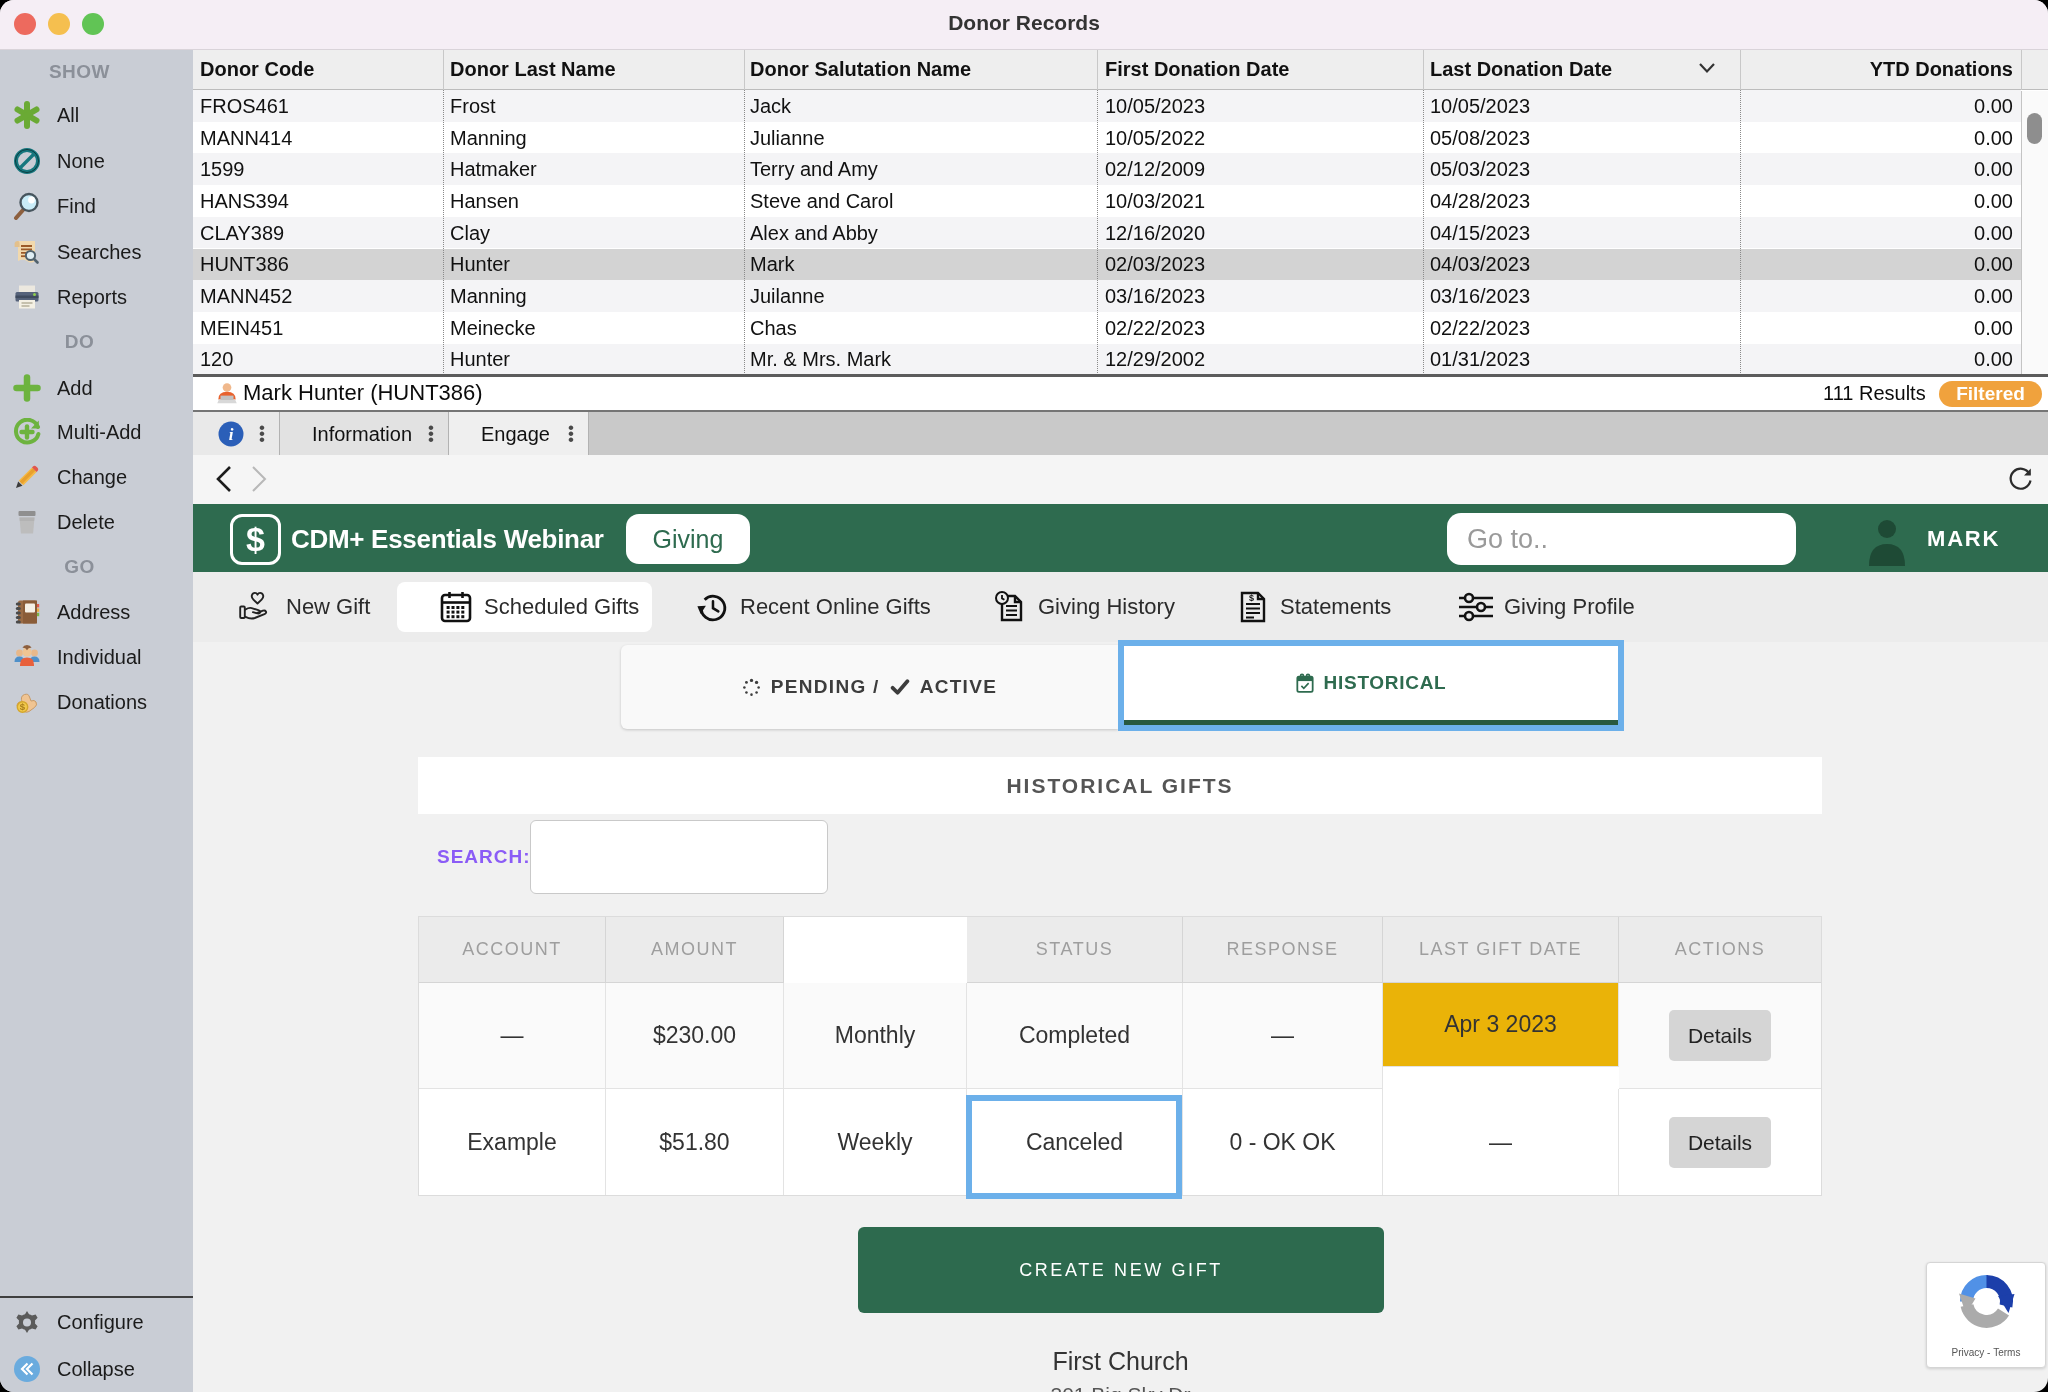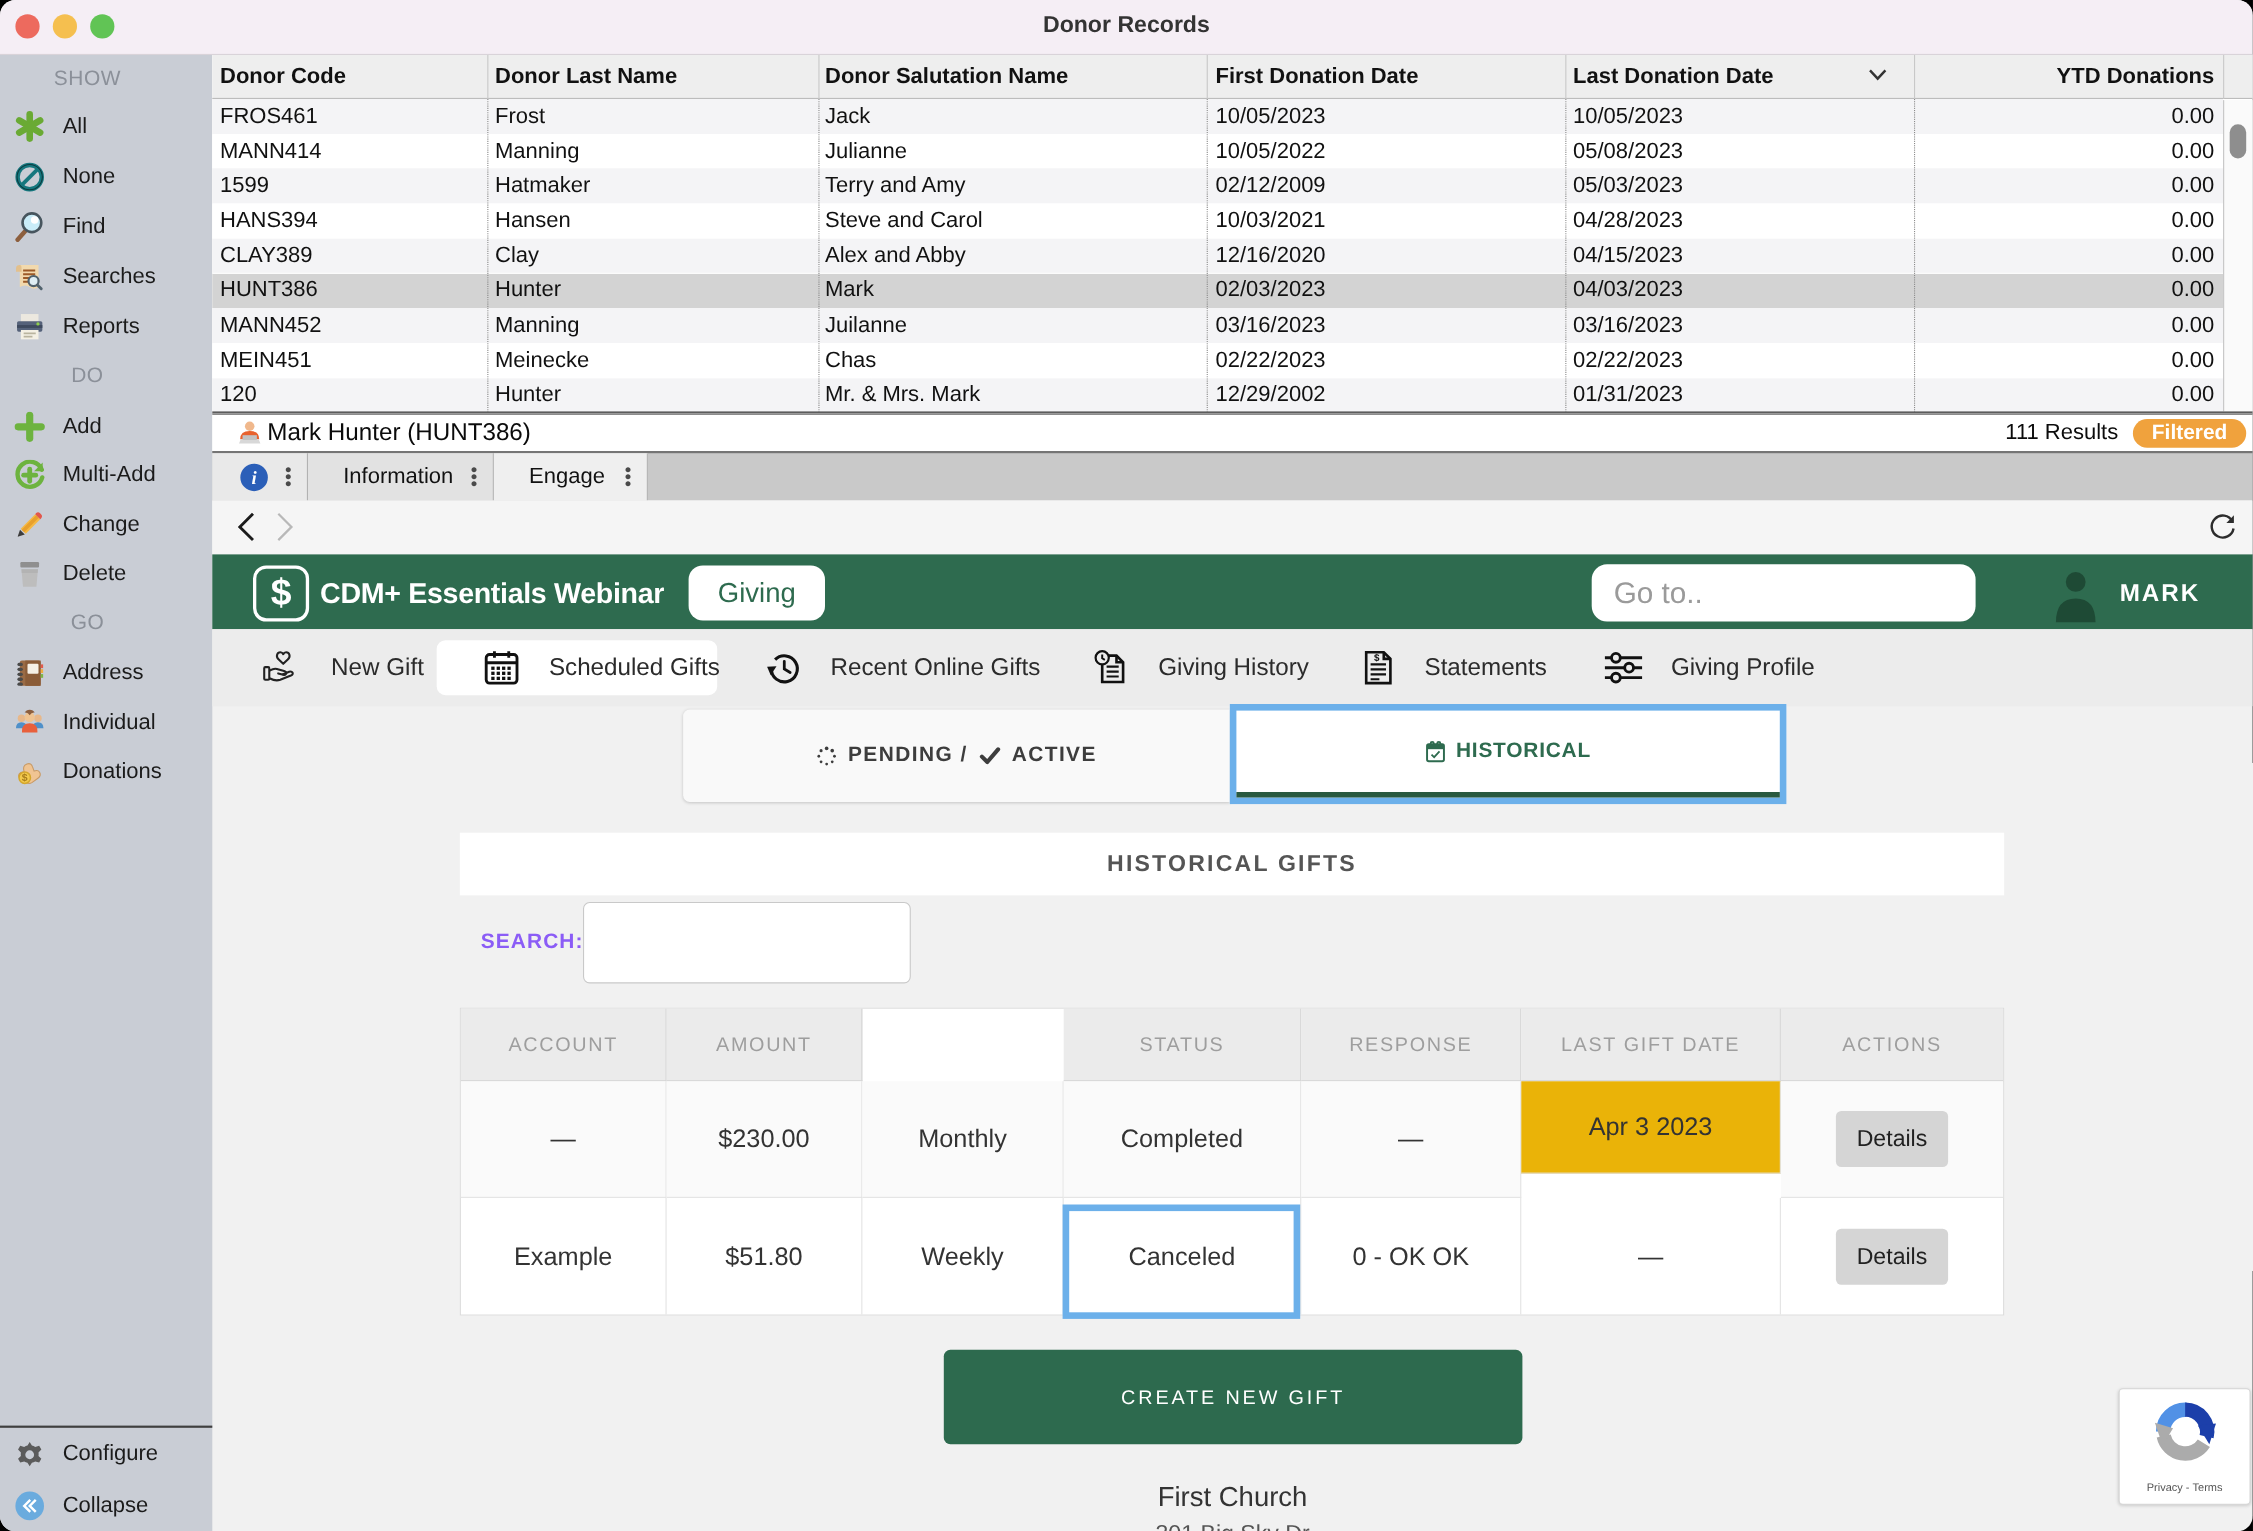--- a/index.html
+++ b/index.html
@@ -10,21 +10,21 @@
   .abs { position:absolute; }
 
   
   #titlebar { left:0; top:0; width:2048px; height:50px; background:#f5eef5;
               border-bottom:1px solid #d9d3d9; }
   .tl { border-radius:50%; width:22px; height:22px; top:13px; }
   #title { width:2048px; top:11px; text-align:center; font-size:21px; font-weight:bold; color:#333; }
 
   
   #sidebar { left:0; top:50px; width:193px; height:1342px; background:#c9cdd5; }
-  .sbhead { width:159px; text-align:center; font-weight:normal; font-size:19px; color:#8b9099; letter-spacing:0.5px; }
+  .sbhead { width:159px; text-align:center; font-weight:bold; font-size:19px; color:#8b9099; letter-spacing:0.5px; }
   .sbitem { left:0; width:193px; height:34px;padding-left:12px; }
   .sbitem .ic { position:absolute; left:13px; top:50%; transform:translateY(-50%); width:28px; height:28px; }
   .sbitem .ic svg { width:28px; height:28px; display:block; }
   .sbitem .lb { position:absolute; left:57px; top:50%; transform:translateY(-50%); font-size:20px; color:#1b1b1b; }
 
   
   #dtable { left:193px; top:50px; width:1855px; height:326px; background:#fff; }
   #dthead { left:0; top:0; width:1855px; height:40px; background:#eeeeee; border-bottom:1px solid #bcbcbc; }
   .dth { position:absolute; top:8px; font-size:20px; font-weight:bold; color:#111; }
   .drow { position:absolute; left:0; width:1828px; height:31.7px; }
@@ -51,21 +51,21 @@
            color:#fff; font-size:34px; font-weight:bold; text-align:center; line-height:45px; }
   #gtitle { left:98px; top:20px; font-size:26px; font-weight:600; color:#fff; letter-spacing:-0.3px; }
   #gpill { left:433px; top:10px; width:124px; height:50px; background:#fff; border-radius:13px;
            color:#2e6b4f; font-size:25px; font-weight:500; text-align:center; line-height:50px; }
   #goto { left:1254px; top:9px; width:349px; height:52px; background:#fff; border-radius:14px;padding-left:28px; }
   #goto span { position:absolute; left:20px; top:11px; font-size:27px; color:#9a9a9a; }
   #mark { left:1734px; top:22px; font-size:22px; font-weight:bold; color:#fff; letter-spacing:1.8px; }
 
   
   #gnav { left:193px; top:572px; width:1855px; height:70px; background:#ececec; }
-  .gitem { position:absolute; top:0; height:70px; display:flex; align-items:center; gap:26px;
+  .gitem { position:absolute; top:0; height:70px; display:flex; align-items:center; gap:11px;
            font-size:22px; color:#2b2b2b; }
   #gpill2 { position:absolute; left:204px; top:10px; width:255px; height:50px; background:#fff; border-radius:8px; }
 
   
   #toggleL { left:621px; top:645px; width:497px; height:84px; background:#f9f9f9; border-radius:6px 0 0 6px;
              box-shadow:0 1px 3px rgba(0,0,0,0.18); display:flex; align-items:center; justify-content:center; gap:10px;
              font-size:19px; font-weight:bold; color:#3d3d3d; letter-spacing:1.3px; }
   #toggleR { left:1118px; top:640px; width:506px; height:91px; border:6px solid #6cb0ea; background:#fff; }
   #toggleRin { position:absolute; left:0; top:0; width:494px; height:79px; border-bottom:5px solid #28593f;
                display:flex; align-items:center; justify-content:center; gap:10px;

